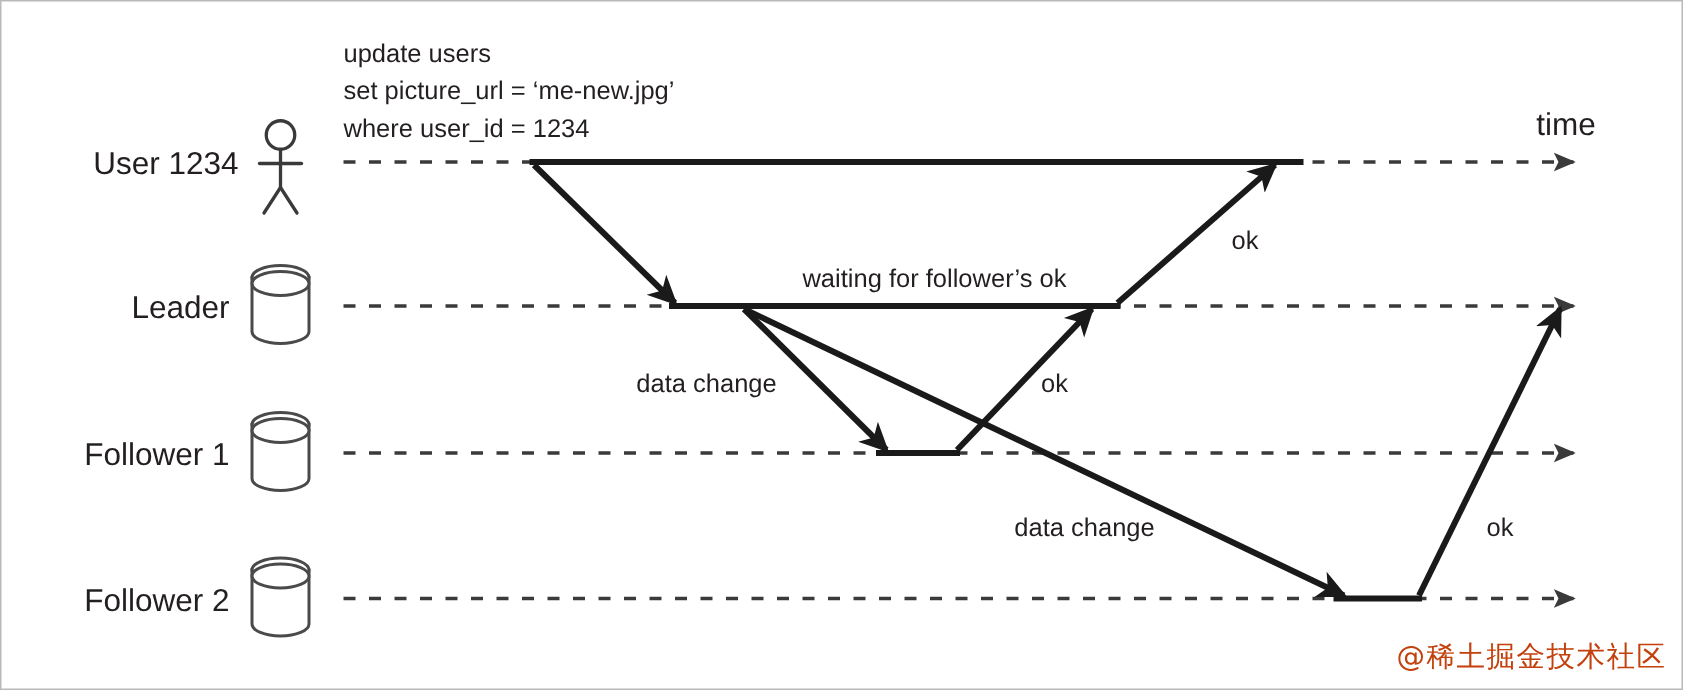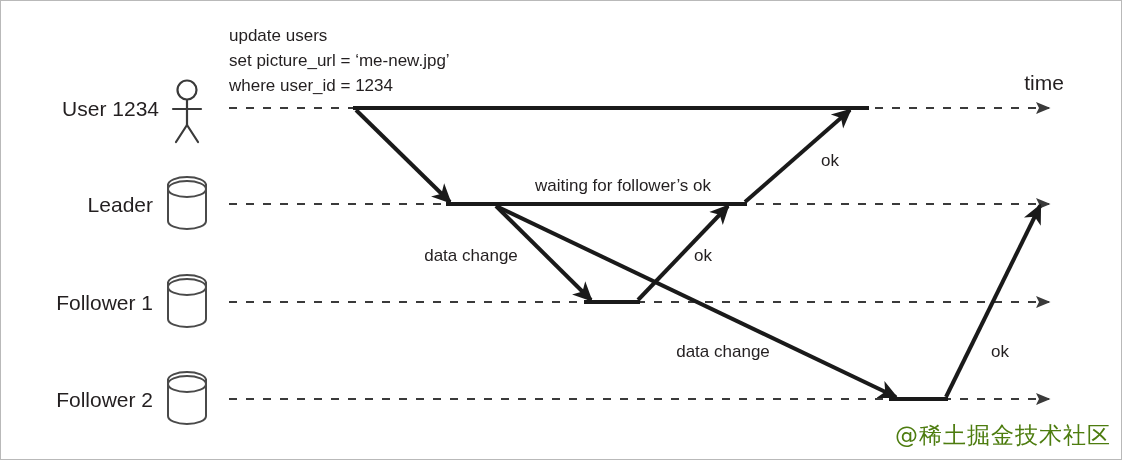--- a/index.html
+++ b/index.html
@@ -78,22 +78,22 @@
   }
   .db-stroke {
     stroke: #4a4a4a;
     stroke-width: 2;
     fill: #ffffff;
   }
   .watermark {
     position: absolute;
     right: 10px;
     bottom: 8px;
-    font-size: 23px;
-    color: #4d7c0f;
+    font-size: 19px;
+    color: #c2410c;
     letter-spacing: 1px;
     font-family: "DejaVu Sans", sans-serif;
     white-space: nowrap;
     user-select: none;
     text-align: right;
   }
 </style>
 </head>
 <body>
 

